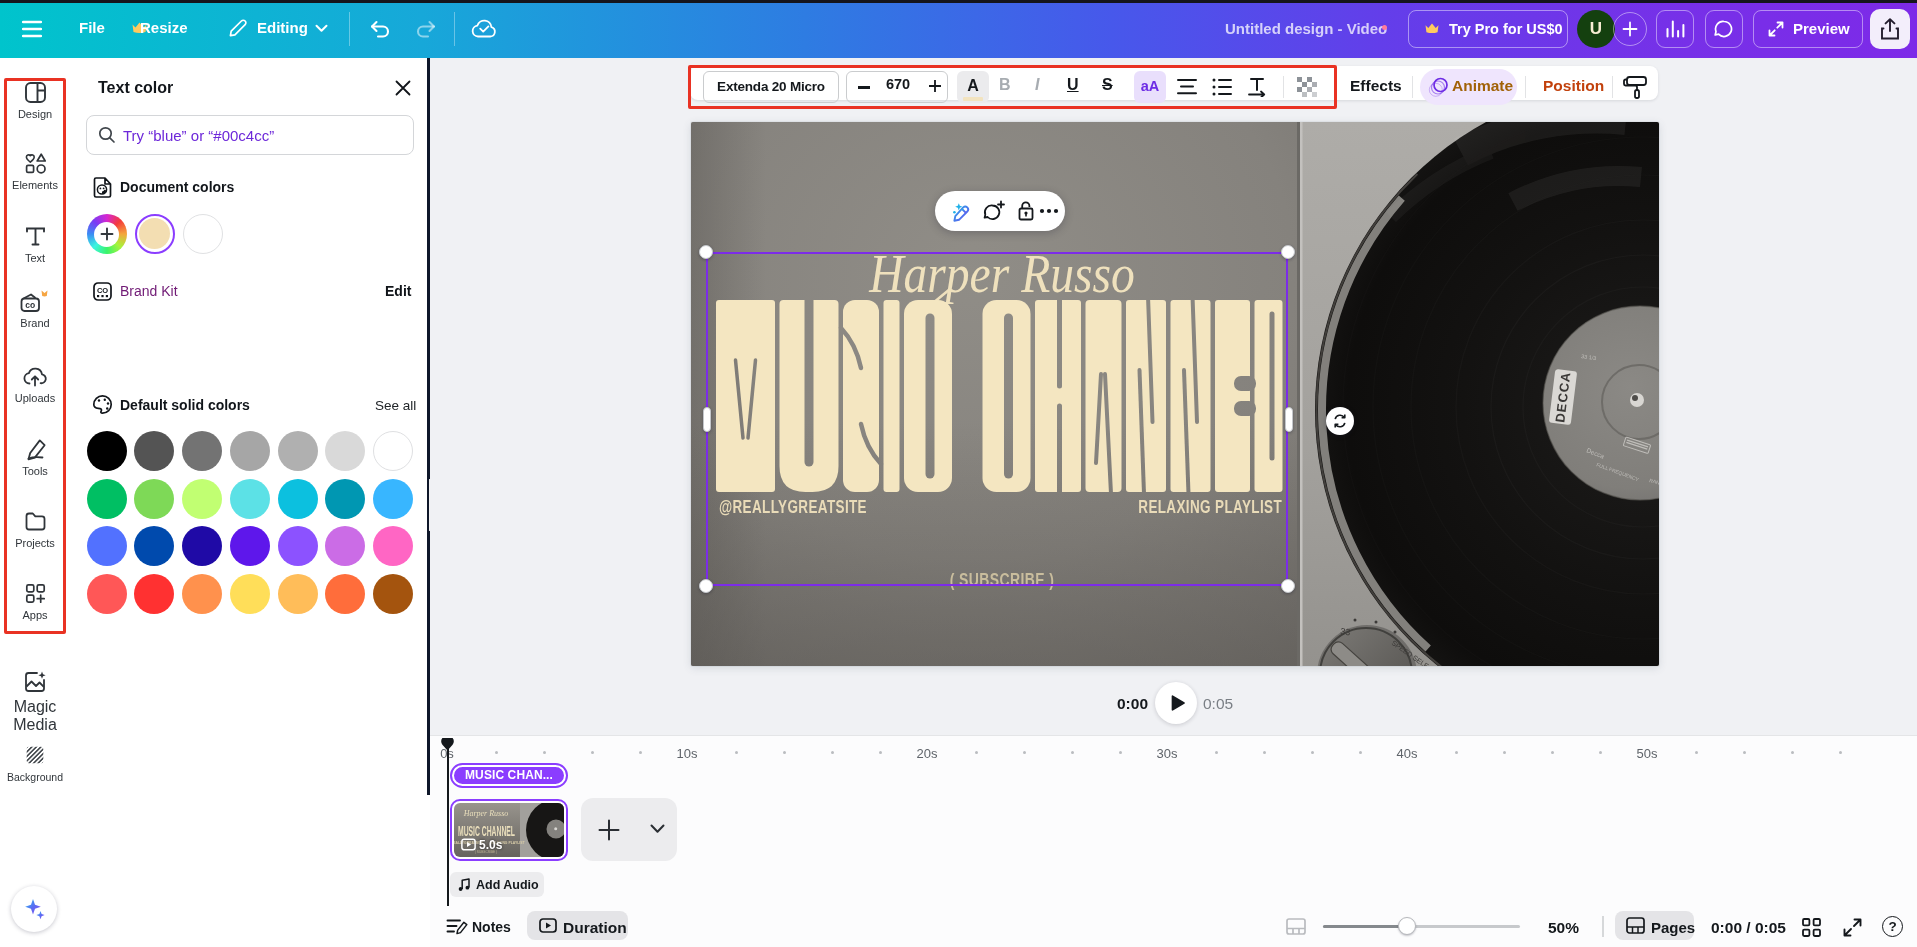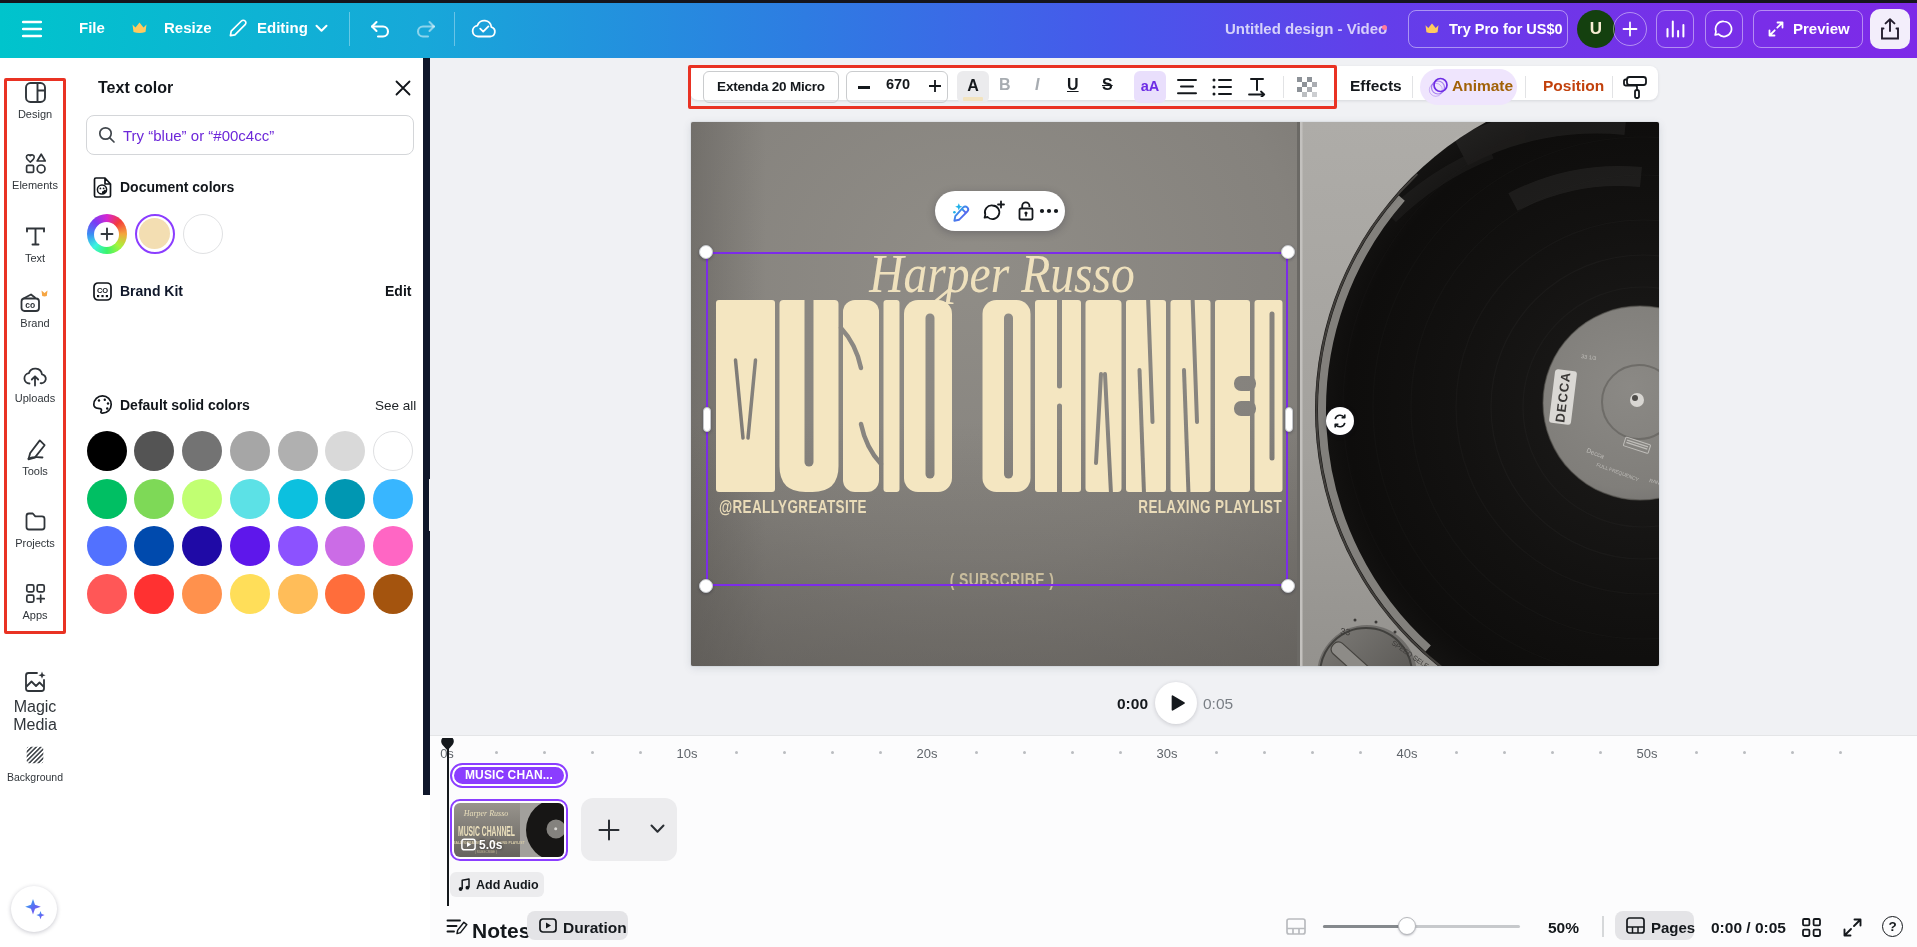--- a/index.html
+++ b/index.html
@@ -15,21 +15,21 @@
   .tb-txt { color:#fff; font-weight:700; font-size:15px; }
 
   
   #sidebar { position:absolute; left:0; top:58px; width:70px; height:889px; background:#fff; }
   .sbi { position:absolute; left:0; width:70px; text-align:center; color:#30353a; }
   .sbi svg { display:block; margin:0 auto; }
   .sbi .lbl { font-size:11px; margin-top:3px; color:#30353a; }
 
   
   #panel { position:absolute; left:70px; top:58px; width:360px; height:737px; background:#fff;
-    border-right:7px solid #0f172a; }
+    border-right:3px solid #0f172a; }
 
   
   #work { position:absolute; left:430px; top:58px; width:1487px; height:674px; background:#f0f1f4; }
   #timeline { position:absolute; left:430px; top:732px; width:1487px; height:215px; background:#fcfcfd; }
 
   .hnd { width:14px;height:14px;border-radius:50%;background:#fff;border:1px solid #c3c6ca;box-shadow:0 1px 3px rgba(20,20,40,.3);z-index:6 }
   .hndv { width:8px;height:25px;border-radius:4px;background:#fff;border:1px solid #c3c6ca;box-shadow:0 1px 3px rgba(20,20,40,.3);z-index:6 }
   .redbox { position:absolute; border:3px solid #e93223; border-radius:2px; }
 </style>
 </head>
@@ -37,21 +37,21 @@
 <div id="page">
   <div id="topbar">
 
     <svg class="abs" style="left:22px;top:20px" width="20" height="18" viewBox="0 0 20 18">
       <path d="M1 2h18M1 9h18M1 16h18" stroke="#fff" stroke-width="2.3" stroke-linecap="round"></path>
     </svg>
     <div class="abs tb-txt" style="left:79px;top:19px">File</div>
     <svg class="abs" style="left:131px;top:21px" width="17" height="14" viewBox="0 0 17 14">
       <path d="M1.5 3.5 L4.5 6.5 L8.5 1.5 L12.5 6.5 L15.5 3.5 L14.5 11 Q8.5 12.8 2.5 11 Z" fill="#ffca5f"></path>
     </svg>
-    <div class="abs tb-txt" style="left:164px;top:19px">Resize</div>
+    <div class="abs tb-txt" style="left:140px;top:19px">Resize</div>
     <svg class="abs" style="left:228px;top:17px" width="21" height="21" viewBox="0 0 21 21">
       <path d="M3.2 14.2 L13.4 4 a2.6 2.6 0 0 1 3.7 3.7 L6.9 17.8 L2.4 18.7 Z" fill="none" stroke="#fff" stroke-width="1.7" stroke-linejoin="round"></path>
     </svg>
     <div class="abs tb-txt" style="left:257px;top:19px">Editing</div>
     <svg class="abs" style="left:315px;top:24px" width="13" height="9" viewBox="0 0 13 9">
       <path d="M1.5 1.8 L6.5 6.8 L11.5 1.8" fill="none" stroke="#fff" stroke-width="2" stroke-linecap="round" stroke-linejoin="round"></path>
     </svg>
     <div class="abs" style="left:349px;top:12px;width:1px;height:34px;background:rgba(255,255,255,.35)"></div>
 
     <svg class="abs" style="left:369px;top:19px" width="21" height="19" viewBox="0 0 21 19">
@@ -234,21 +234,21 @@
       </div>
     <div class="abs" style="left:112.5px;top:156px;width:40px;height:40px;border-radius:50%;background:#fff;border:1px solid #e0e1e3"></div>
 
     <svg class="abs" style="left:22px;top:223px" width="21" height="21" viewBox="0 0 21 21">
       <rect x="2" y="2" width="17" height="17" rx="4" fill="none" stroke="#11151a" stroke-width="1.7"></rect>
       <text x="10.5" y="11.5" text-anchor="middle" font-size="7.5" font-weight="700" fill="#11151a" font-family="Liberation Sans">CO</text>
       <rect x="5" y="14" width="2.2" height="2.2" fill="#11151a"></rect>
         <rect x="9.4" y="14" width="2.2" height="2.2" fill="#11151a"></rect>
         <rect x="13.8" y="14" width="2.2" height="2.2" fill="#11151a"></rect>
     </svg>
-    <div class="abs" style="left:50px;top:225px;font-size:14px;font-weight:700;color:#0f172a">Brand Kit</div>
+    <div class="abs" style="left:50px;top:225px;font-size:14px;font-weight:400;color:#701a75">Brand Kit</div>
     <div class="abs" style="left:315px;top:225px;font-size:14px;font-weight:600;color:#11151a">Edit</div>
 
 
     <svg class="abs" style="left:22px;top:336px" width="21" height="21" viewBox="0 0 21 21">
       <path d="M10.5 1.8 a8.7 8.7 0 1 1 0 17.4 c-1.6 0 -2 -1 -1.4 -2 .7 -1.1 .4 -2.4 -1 -2.6 l-1.8 -.2 c-2.8 -.3 -4.5 -1.7 -4.5 -3.9 A8.7 8.7 0 0 1 10.5 1.8 Z" fill="none" stroke="#11151a" stroke-width="1.7"></path>
       <circle cx="7" cy="6.5" r="1.2" fill="#11151a"></circle>
         <circle cx="12.8" cy="5.7" r="1.2" fill="#11151a"></circle>
         <circle cx="16" cy="9.5" r="1.2" fill="#11151a"></circle>
         <circle cx="15.2" cy="14.5" r="1.2" fill="#11151a"></circle>
     </svg>
@@ -624,21 +624,21 @@
         <path d="M4.2 11 V2.2 L11 1 V9.6" fill="none" stroke="#14181c" stroke-width="1.5" stroke-linejoin="round"></path>
         <circle cx="2.6" cy="11" r="1.9" fill="#14181c"></circle>
         <circle cx="9.4" cy="9.7" r="1.9" fill="#14181c"></circle>
       </svg>
     <div class="abs" style="left:46px;top:146px;font-size:12.5px;font-weight:700;color:#14181c">Add Audio</div>
 
     <svg class="abs" style="left:16px;top:186px" width="22" height="19" viewBox="0 0 22 19">
       <path d="M1.5 2.5 h12.5 M1.5 8 h9 M1.5 13.5 h6.5" stroke="#14181c" stroke-width="1.9" stroke-linecap="round"></path>
       <path d="M17.9 4.3 l2.9 2.3 -6.3 8 -3.5 1 .7 -3.5 Z" fill="none" stroke="#14181c" stroke-width="1.5" stroke-linejoin="round"></path>
     </svg>
-    <div class="abs" style="left:42px;top:187px;font-size:21px;font-weight:700;color:#14181c">Notes</div>
+    <div class="abs" style="left:42px;top:187px;font-size:14px;font-weight:700;color:#14181c">Notes</div>
     <div class="abs" style="left:97px;top:179px;width:101px;height:29px;background:#e4e4e7;border-radius:8px"></div>
     <svg class="abs" style="left:109px;top:186px" width="18" height="15" viewBox="0 0 18 15">
         <rect x="1" y="1" width="16" height="13" rx="3" fill="none" stroke="#14181c" stroke-width="1.7"></rect>
         <path d="M7 4.6 L12 7.5 L7 10.4 Z" fill="#14181c"></path>
       </svg>
     <div class="abs" style="left:133px;top:187px;font-size:15.5px;font-weight:700;color:#14181c">Duration</div>
     <svg class="abs" style="left:856px;top:186px" width="20" height="17" viewBox="0 0 20 17">
         <rect x="1" y="1" width="18" height="15" rx="2" fill="none" stroke="#b9bbbf" stroke-width="1.7"></rect>
         <path d="M1 10.5 h18 M7 10.5 v5.5 M13 10.5 v5.5" stroke="#b9bbbf" stroke-width="1.7"></path>
       </svg>

